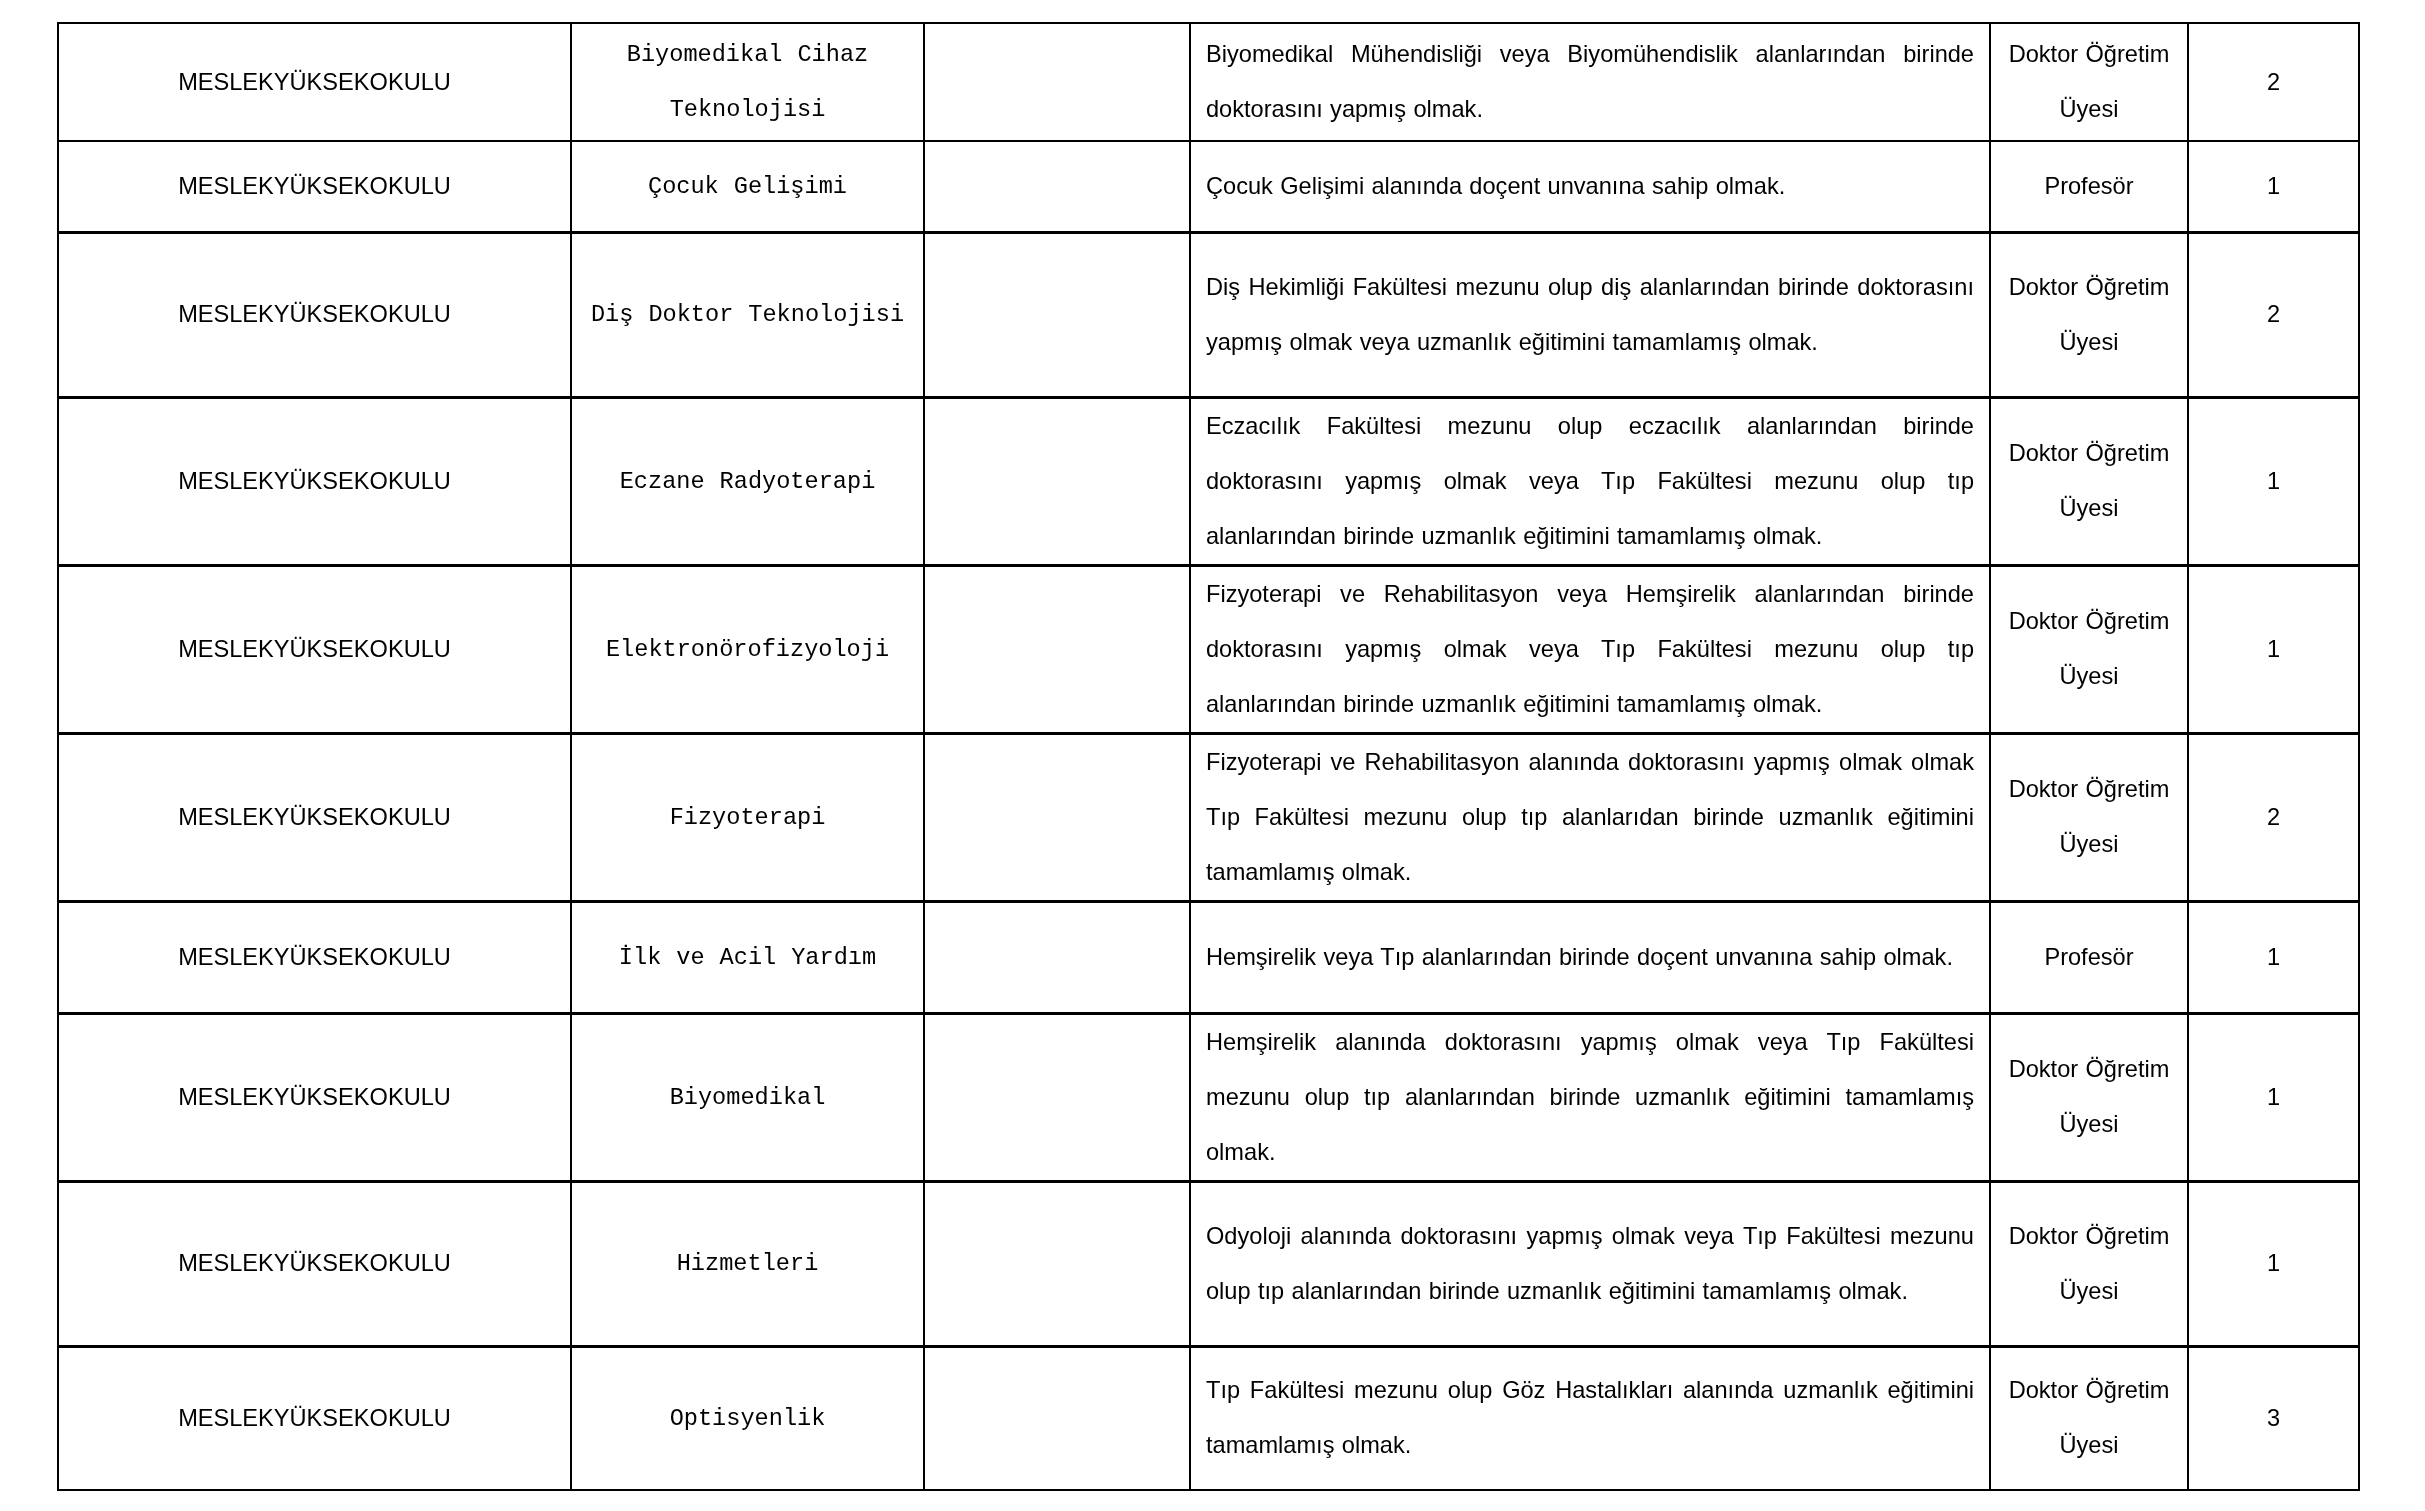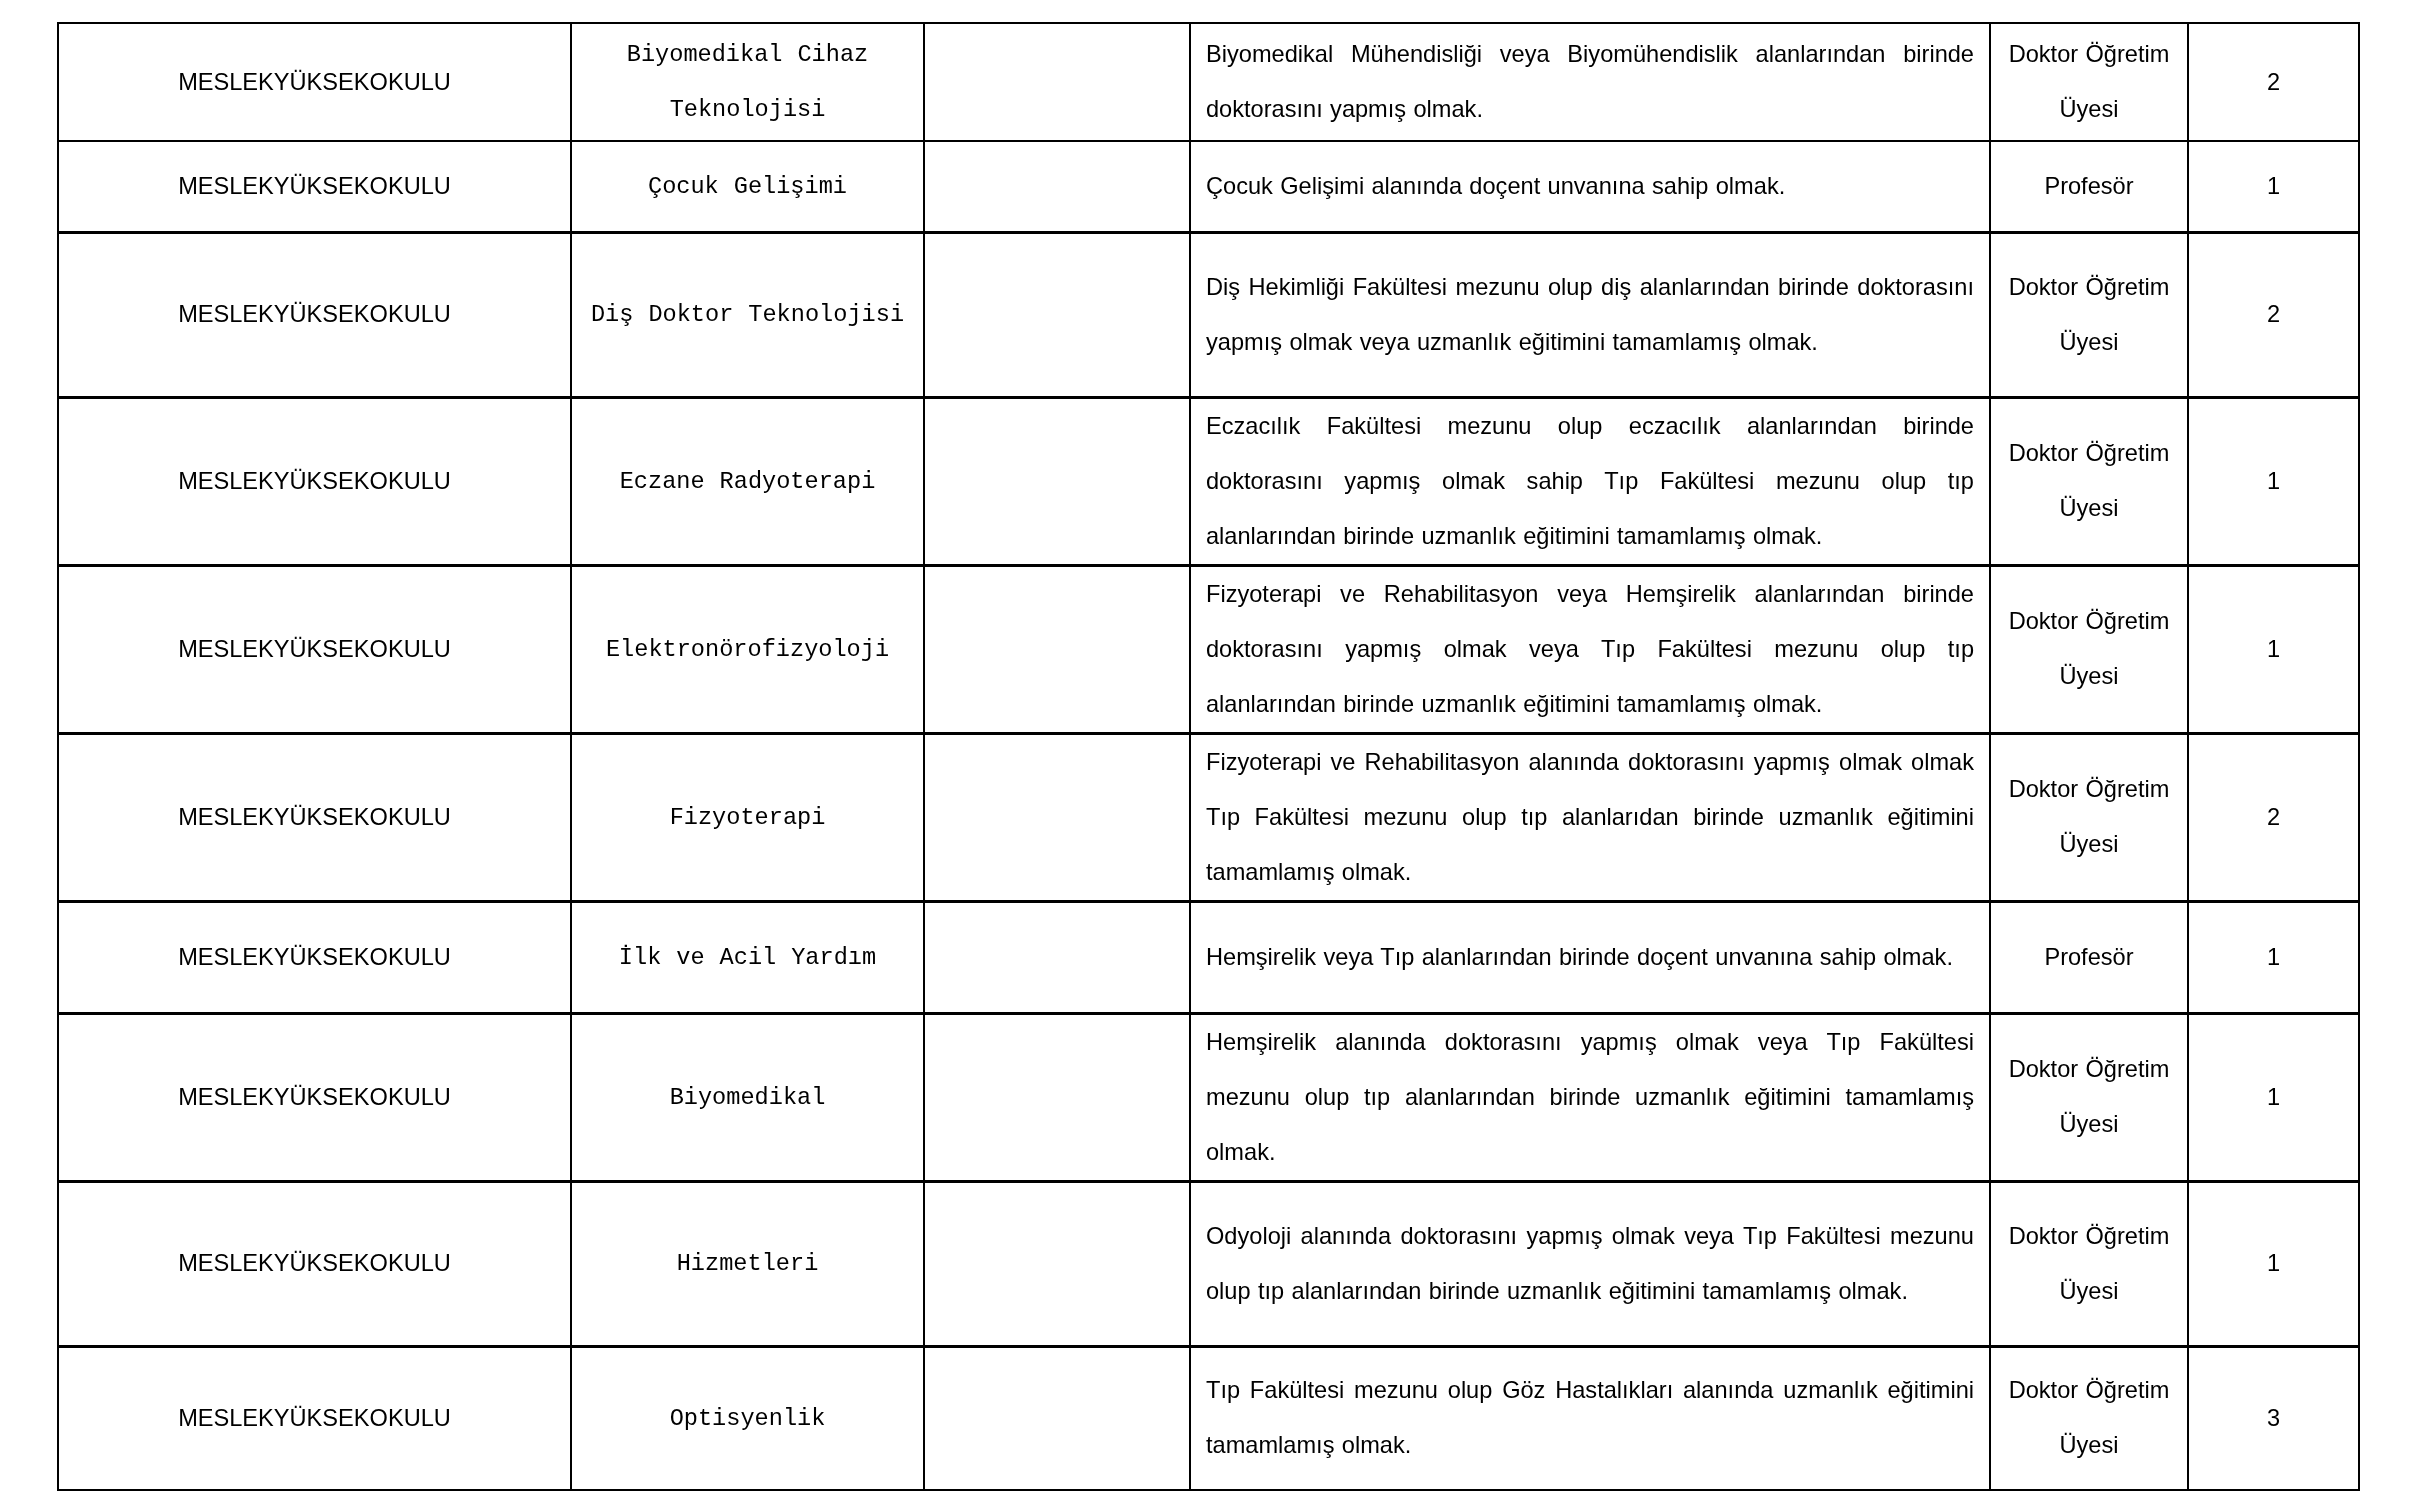--- a/index.html
+++ b/index.html
@@ -87,21 +87,21 @@
         <td class="c-program">Diş Doktor Teknolojisi</td>
         <td class="c-empty"></td>
         <td class="c-req">Diş Hekimliği Fakültesi mezunu olup diş alanlarından birinde doktorasını yapmış olmak veya uzmanlık eğitimini tamamlamış olmak.</td>
         <td class="c-title">Doktor Öğretim Üyesi</td>
         <td class="c-count">2</td>
       </tr>
       <tr class="r4">
         <td class="c-unit">MESLEKYÜKSEKOKULU</td>
         <td class="c-program">Eczane Radyoterapi</td>
         <td class="c-empty"></td>
-        <td class="c-req">Eczacılık Fakültesi mezunu olup eczacılık alanlarından birinde doktorasını yapmış olmak sahip Tıp Fakültesi mezunu olup tıp alanlarından birinde uzmanlık eğitimini tamamlamış olmak.</td>
+        <td class="c-req">Eczacılık Fakültesi mezunu olup eczacılık alanlarından birinde doktorasını yapmış olmak veya Tıp Fakültesi mezunu olup tıp alanlarından birinde uzmanlık eğitimini tamamlamış olmak.</td>
         <td class="c-title">Doktor Öğretim Üyesi</td>
         <td class="c-count">1</td>
       </tr>
       <tr class="r5">
         <td class="c-unit">MESLEKYÜKSEKOKULU</td>
         <td class="c-program">Elektronörofizyoloji</td>
         <td class="c-empty"></td>
         <td class="c-req">Fizyoterapi ve Rehabilitasyon veya Hemşirelik alanlarından birinde doktorasını yapmış olmak veya Tıp Fakültesi mezunu olup tıp alanlarından birinde uzmanlık eğitimini tamamlamış olmak.</td>
         <td class="c-title">Doktor Öğretim Üyesi</td>
         <td class="c-count">1</td>

